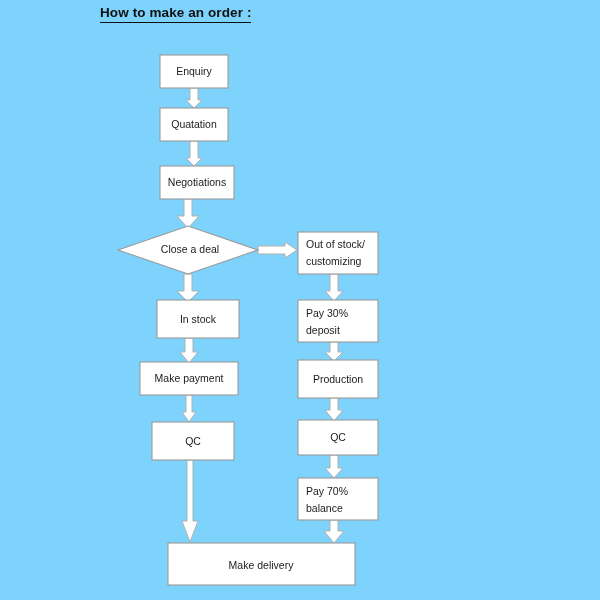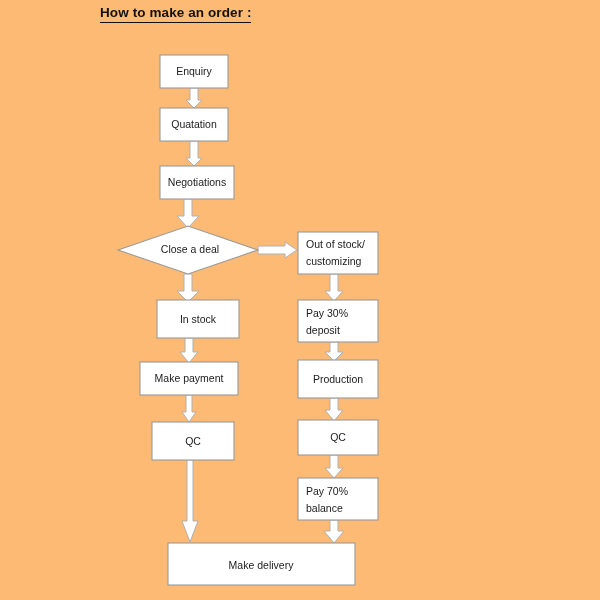--- a/index.html
+++ b/index.html
@@ -4,21 +4,21 @@
 <style>
   html, body {
     margin: 0;
     padding: 0;
     background: #ffffff;
   }
   #page {
     position: relative;
     width: 600px;
     height: 600px;
-    background: #fdba74;
+    background: #7dd3fc;
     overflow: hidden;
     font-family: "Liberation Sans", sans-serif;
   }
   #title {
     position: absolute;
     left: 100px;
     top: 5px;
     font-size: 13.5px;
     font-weight: bold;
     color: #111111;

